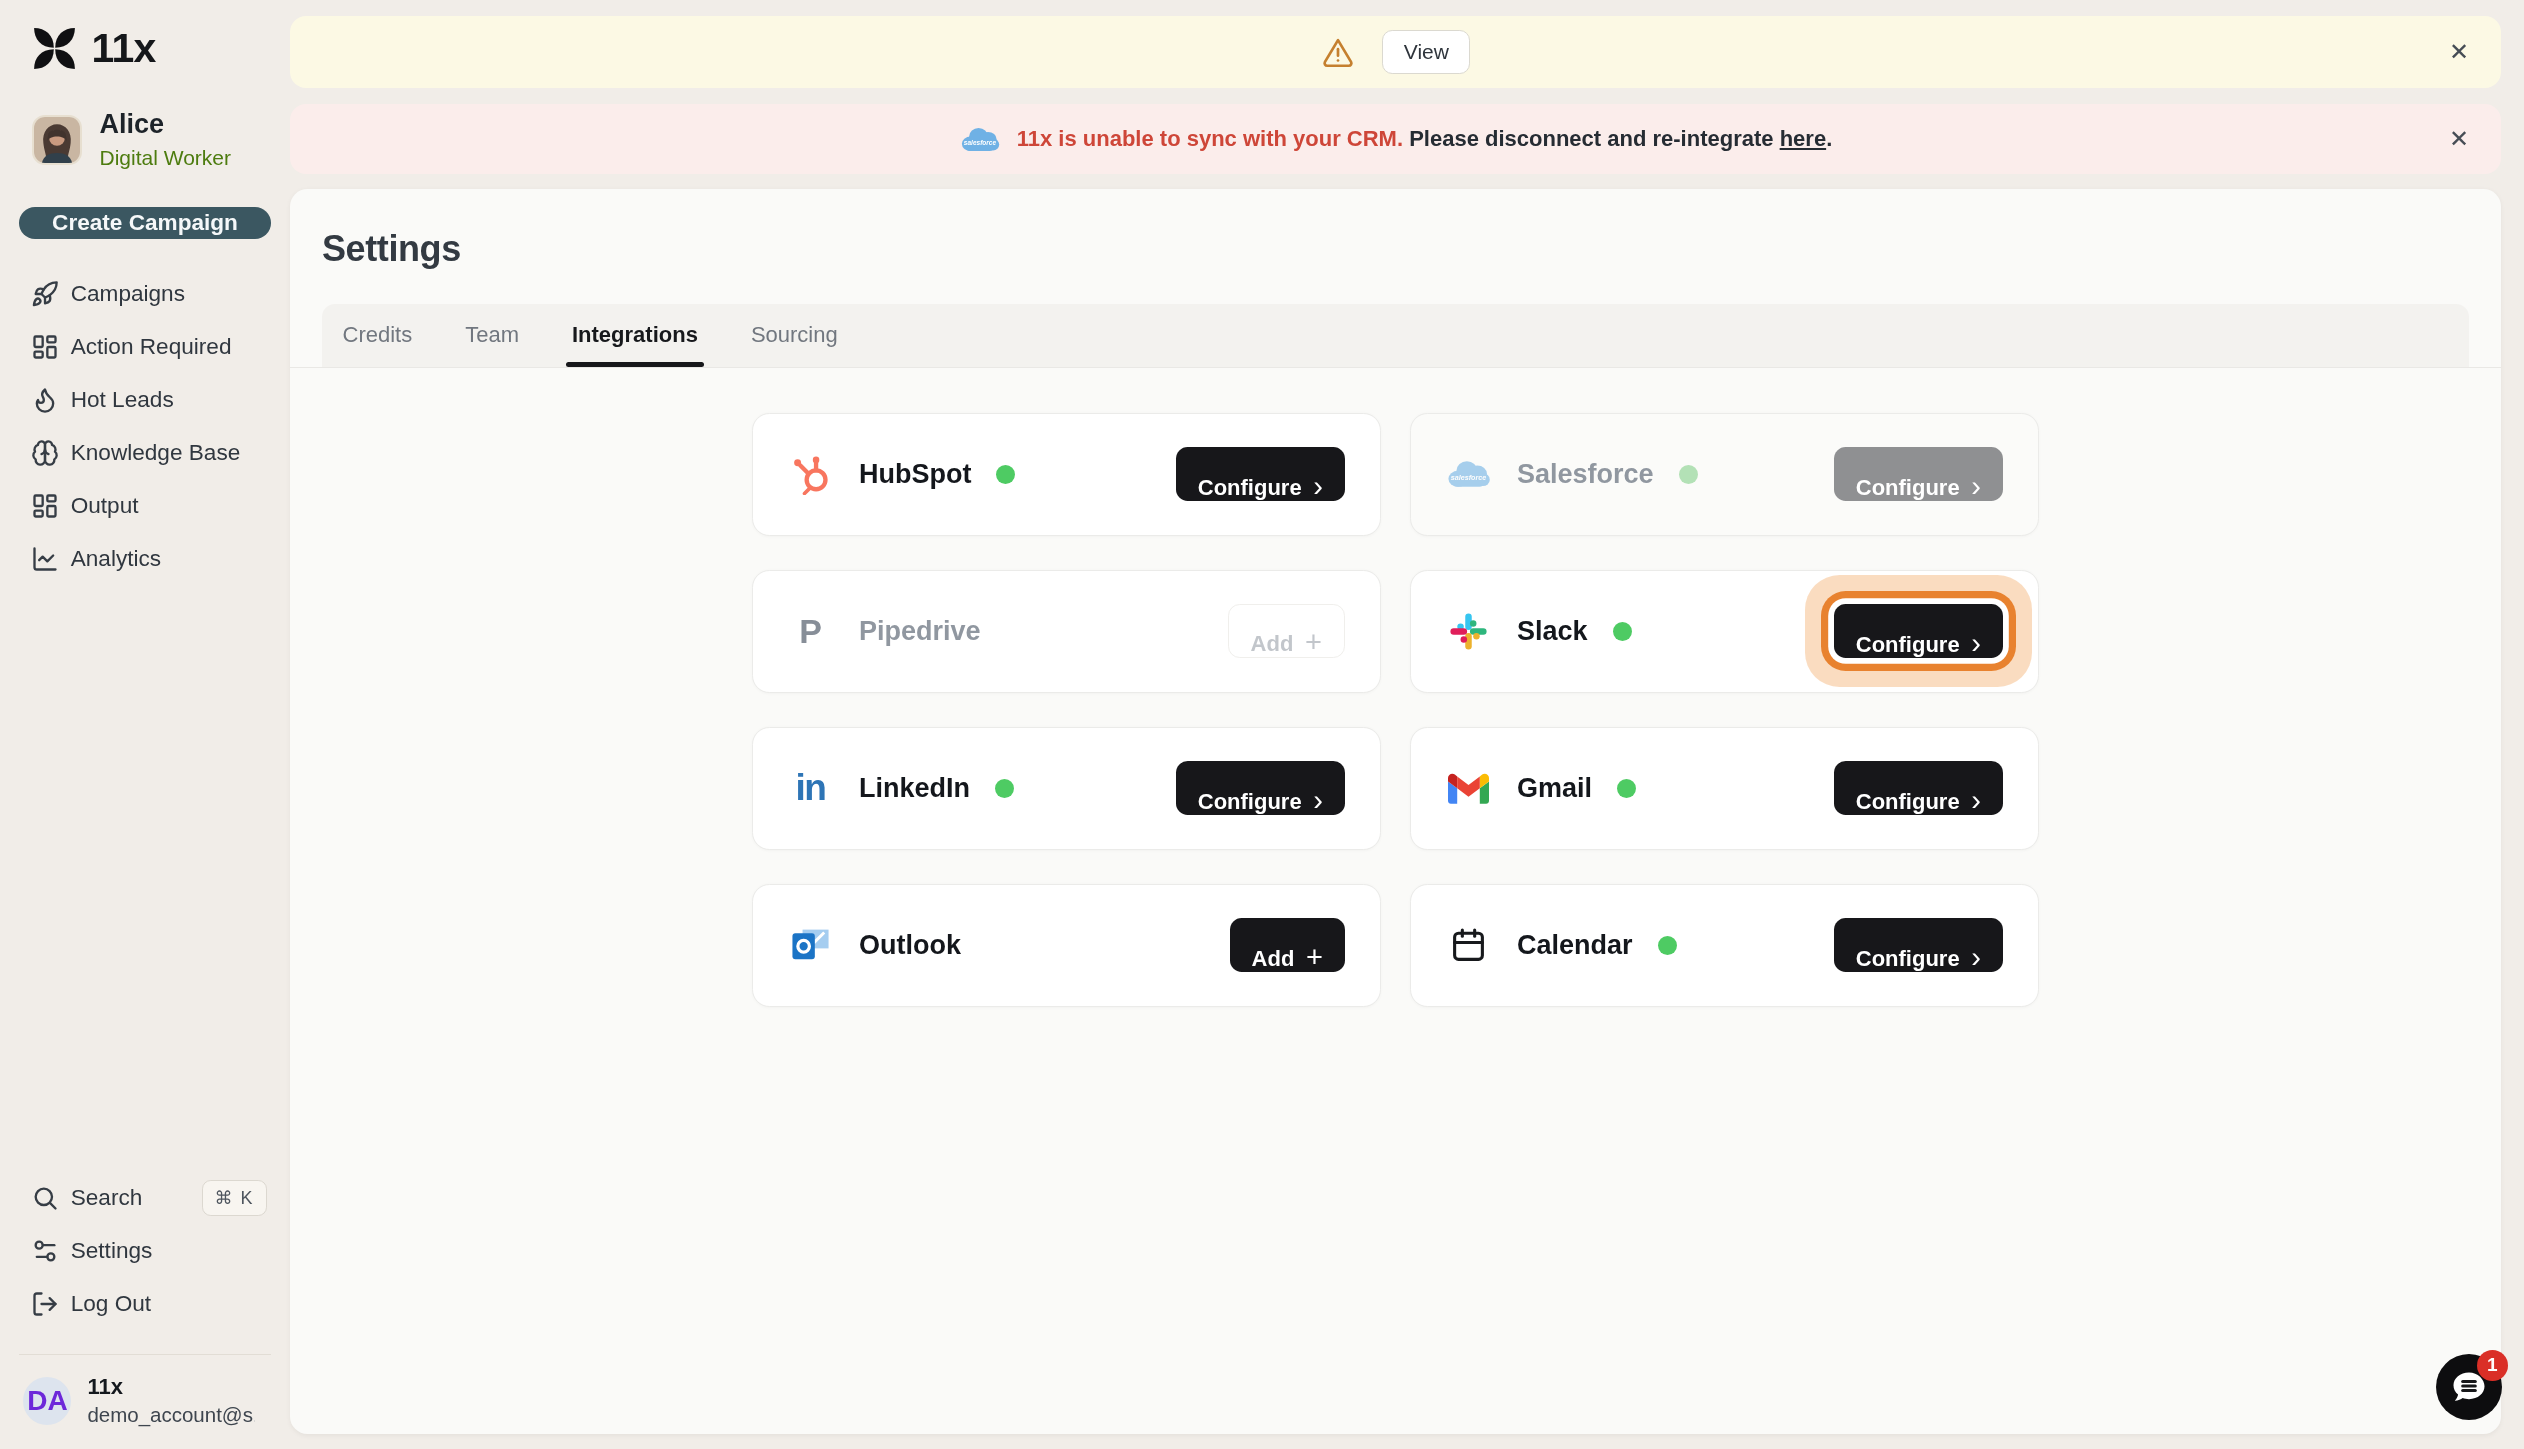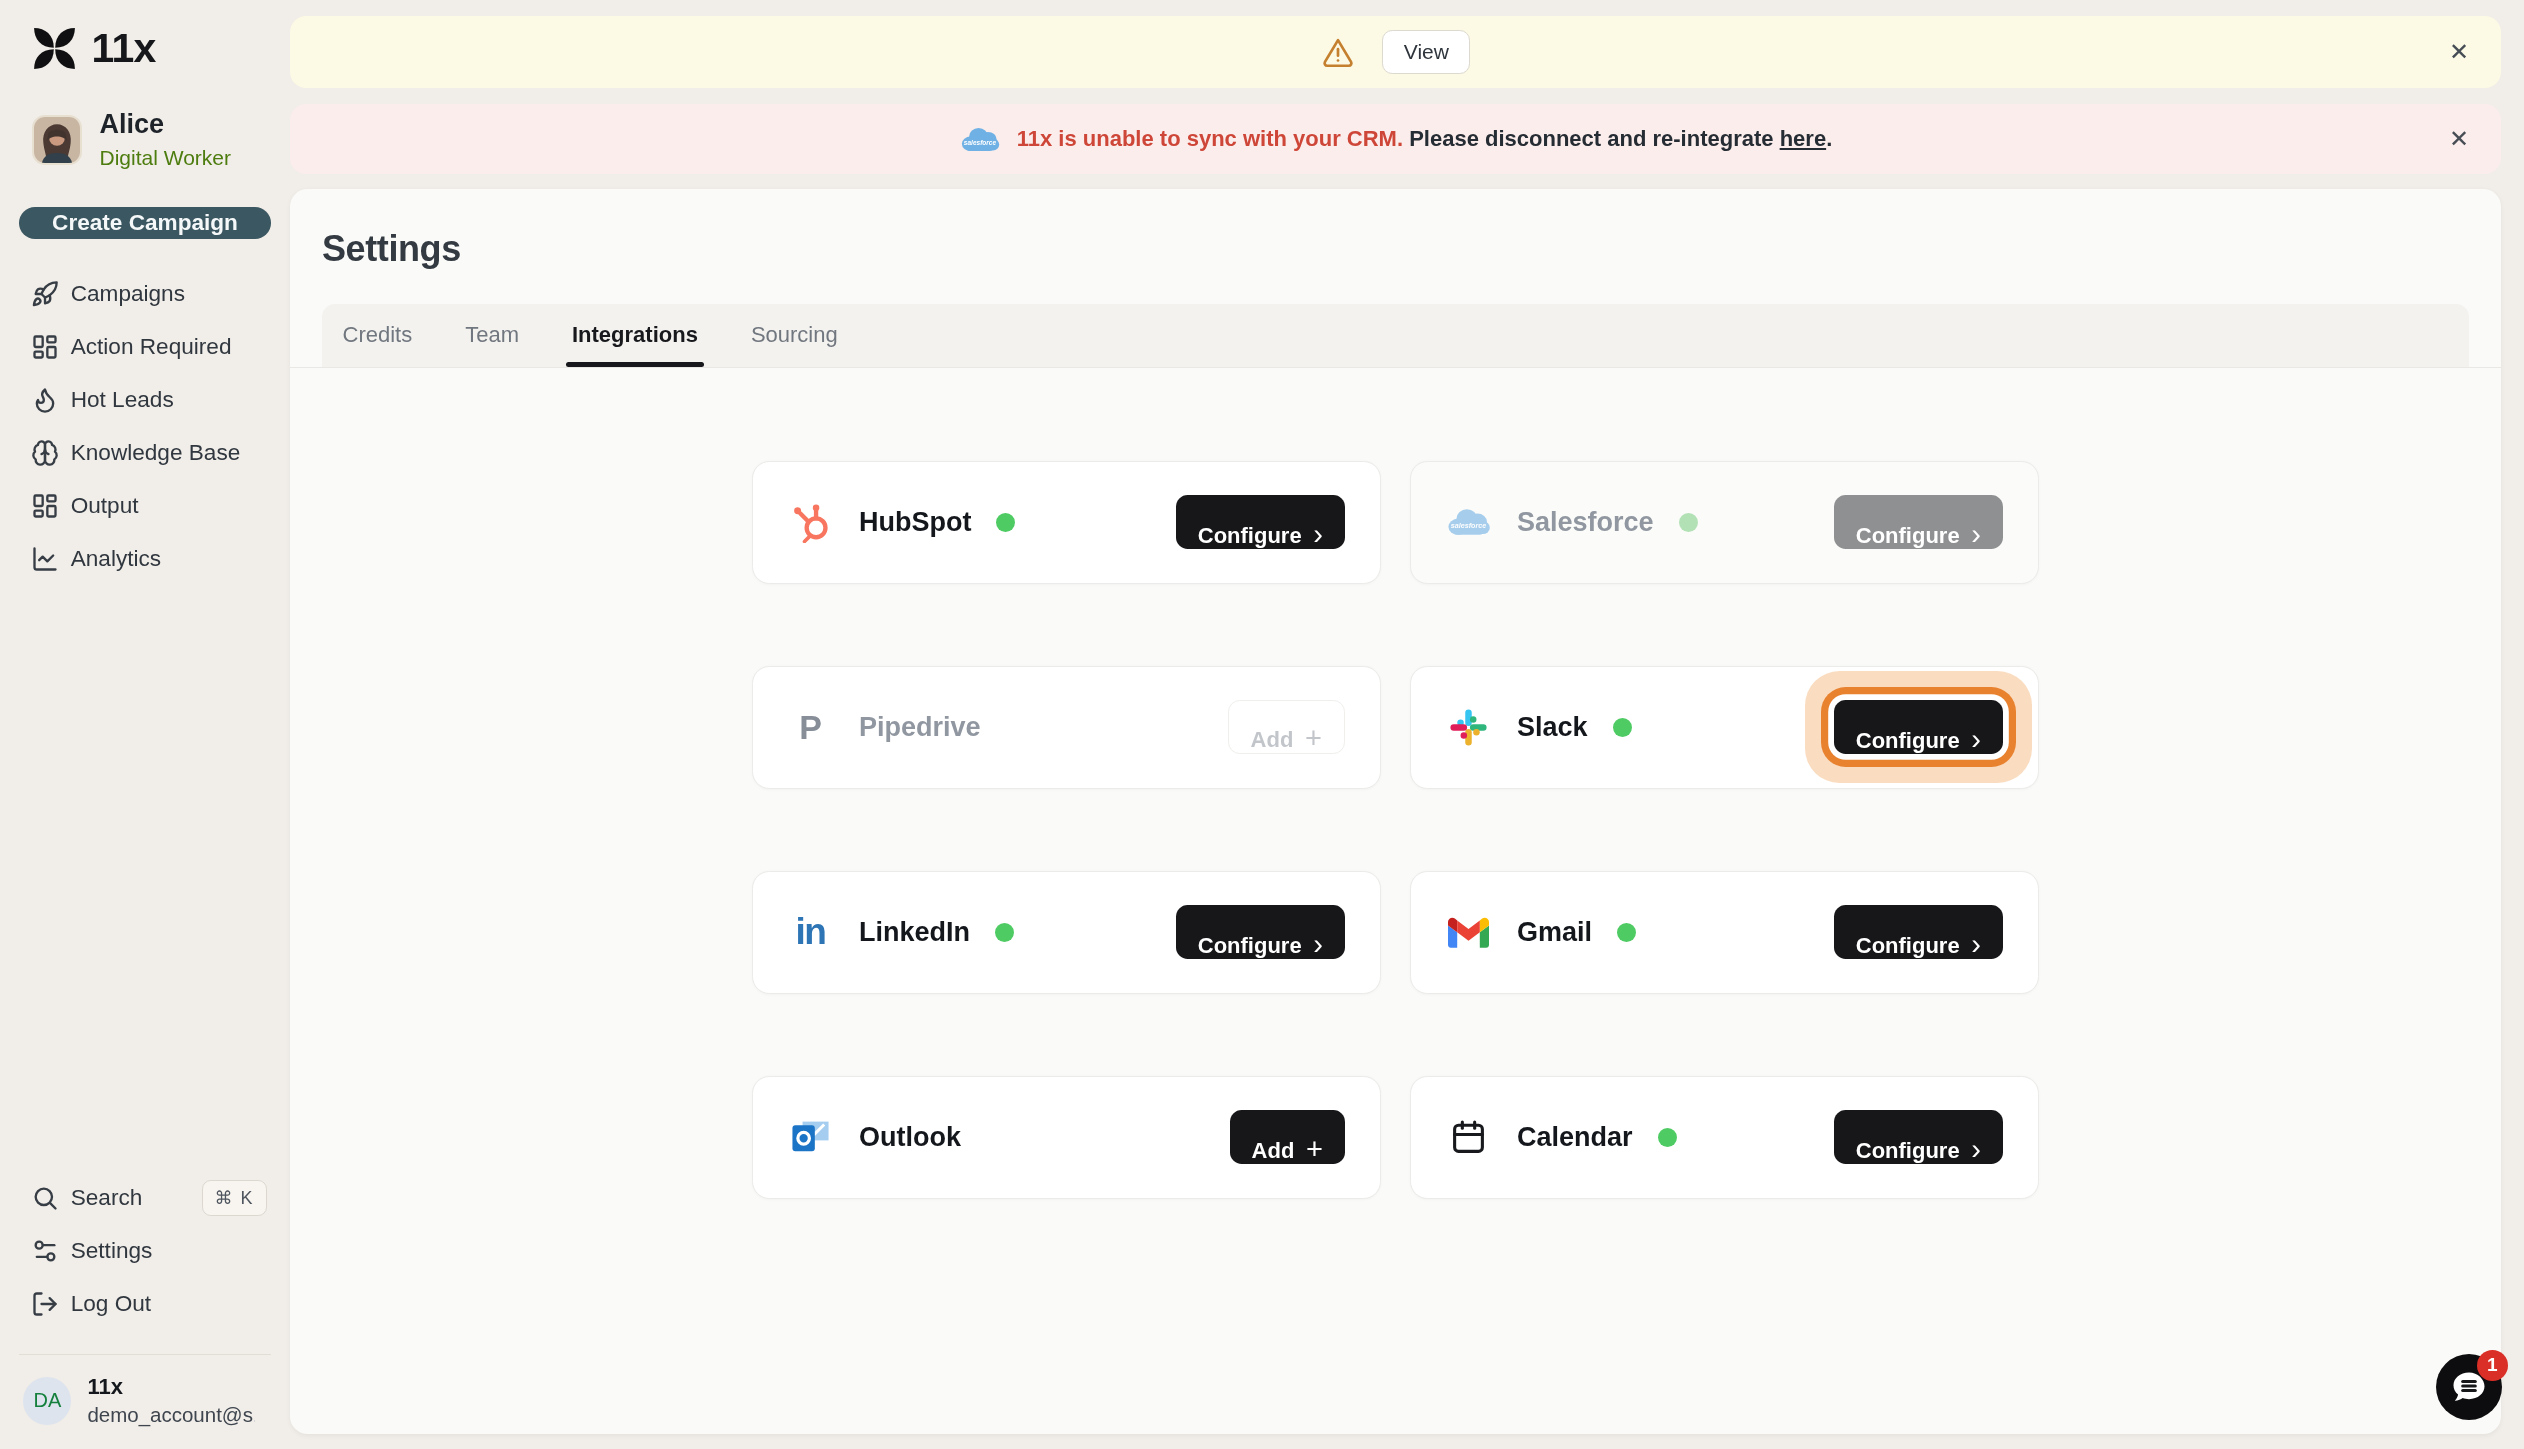--- a/index.html
+++ b/index.html
@@ -51,22 +51,22 @@
   .shortcut-badge {
     margin-left: auto; margin-right: 4.4px;
     border: 1.5px solid #dcd8d0; background: #f8f5f0;
     border-radius: 8.8px; padding: 5.8px 11.7px;
     font-size: 18px; color: #4e555e; letter-spacing: 1.5px;
   }
   .sidebar-divider { border: none; border-top: 1.5px solid #e2ddd5; margin: 23.4px 0 19px 0; }
   .account-row { display: flex; align-items: center; gap: 16px; margin-left: 4.4px; cursor: pointer; }
   .account-avatar {
     width: 48px; height: 48px; border-radius: 50%;
-    background: #dde4ee; color: #15803d;
-    font-size: 20px; font-weight: 400;
+    background: #dde4ee; color: #6d28d9;
+    font-size: 28px; font-weight: 700;
     display: flex; align-items: center; justify-content: center; flex: 0 0 48px;
   }
   .account-org { font-size: 22px; font-weight: 700; color: #14181d; }
   .account-email { font-size: 20.5px; color: #3e454e; margin-top: 2.9px; max-width: 168px; white-space: nowrap; overflow: hidden; }
 
   
   .main { flex: 1 1 auto; display: flex; flex-direction: column; margin-right: 24px; }
 
   .banner {
     position: relative; border-radius: 16px;
@@ -117,21 +117,21 @@
   }
 
   .cards-grid {
     width: 1287px; margin: 45px auto 0 auto;
     display: grid; grid-template-columns: 629px 629px; gap: 34px 29px;
   }
   .card {
     height: 123px; background: #ffffff;
     border: 1.5px solid #ebebe9; border-radius: 17.5px;
     box-shadow: 0 0.7px 2.9px rgba(0,0,0,0.03);
-    display: flex; align-items: center; padding: 0 35px; margin-top: 48px;
+    display: flex; align-items: center; padding: 0 35px;
   }
   .card.disabled { background: #fbfbf9; }
   .card-icon { width: 45px; height: 45px; margin-right: 26px; display: flex; align-items: center; justify-content: center; flex: 0 0 45px; }
   .card.disabled .card-icon { opacity: 0.6; }
   .card-icon svg { display: block; }
   .txt-ic { font-weight: 800; }
   .txt-ic.li { font-size: 37px; color: #2e75b6; letter-spacing: -1.5px; }
   .txt-ic.pd { font-size: 34px; color: #878e98; }
   .card-name { font-size: 27px; font-weight: 600; color: #14171c; }
   .card.disabled .card-name, .card-name.muted { color: #9097a0; }

